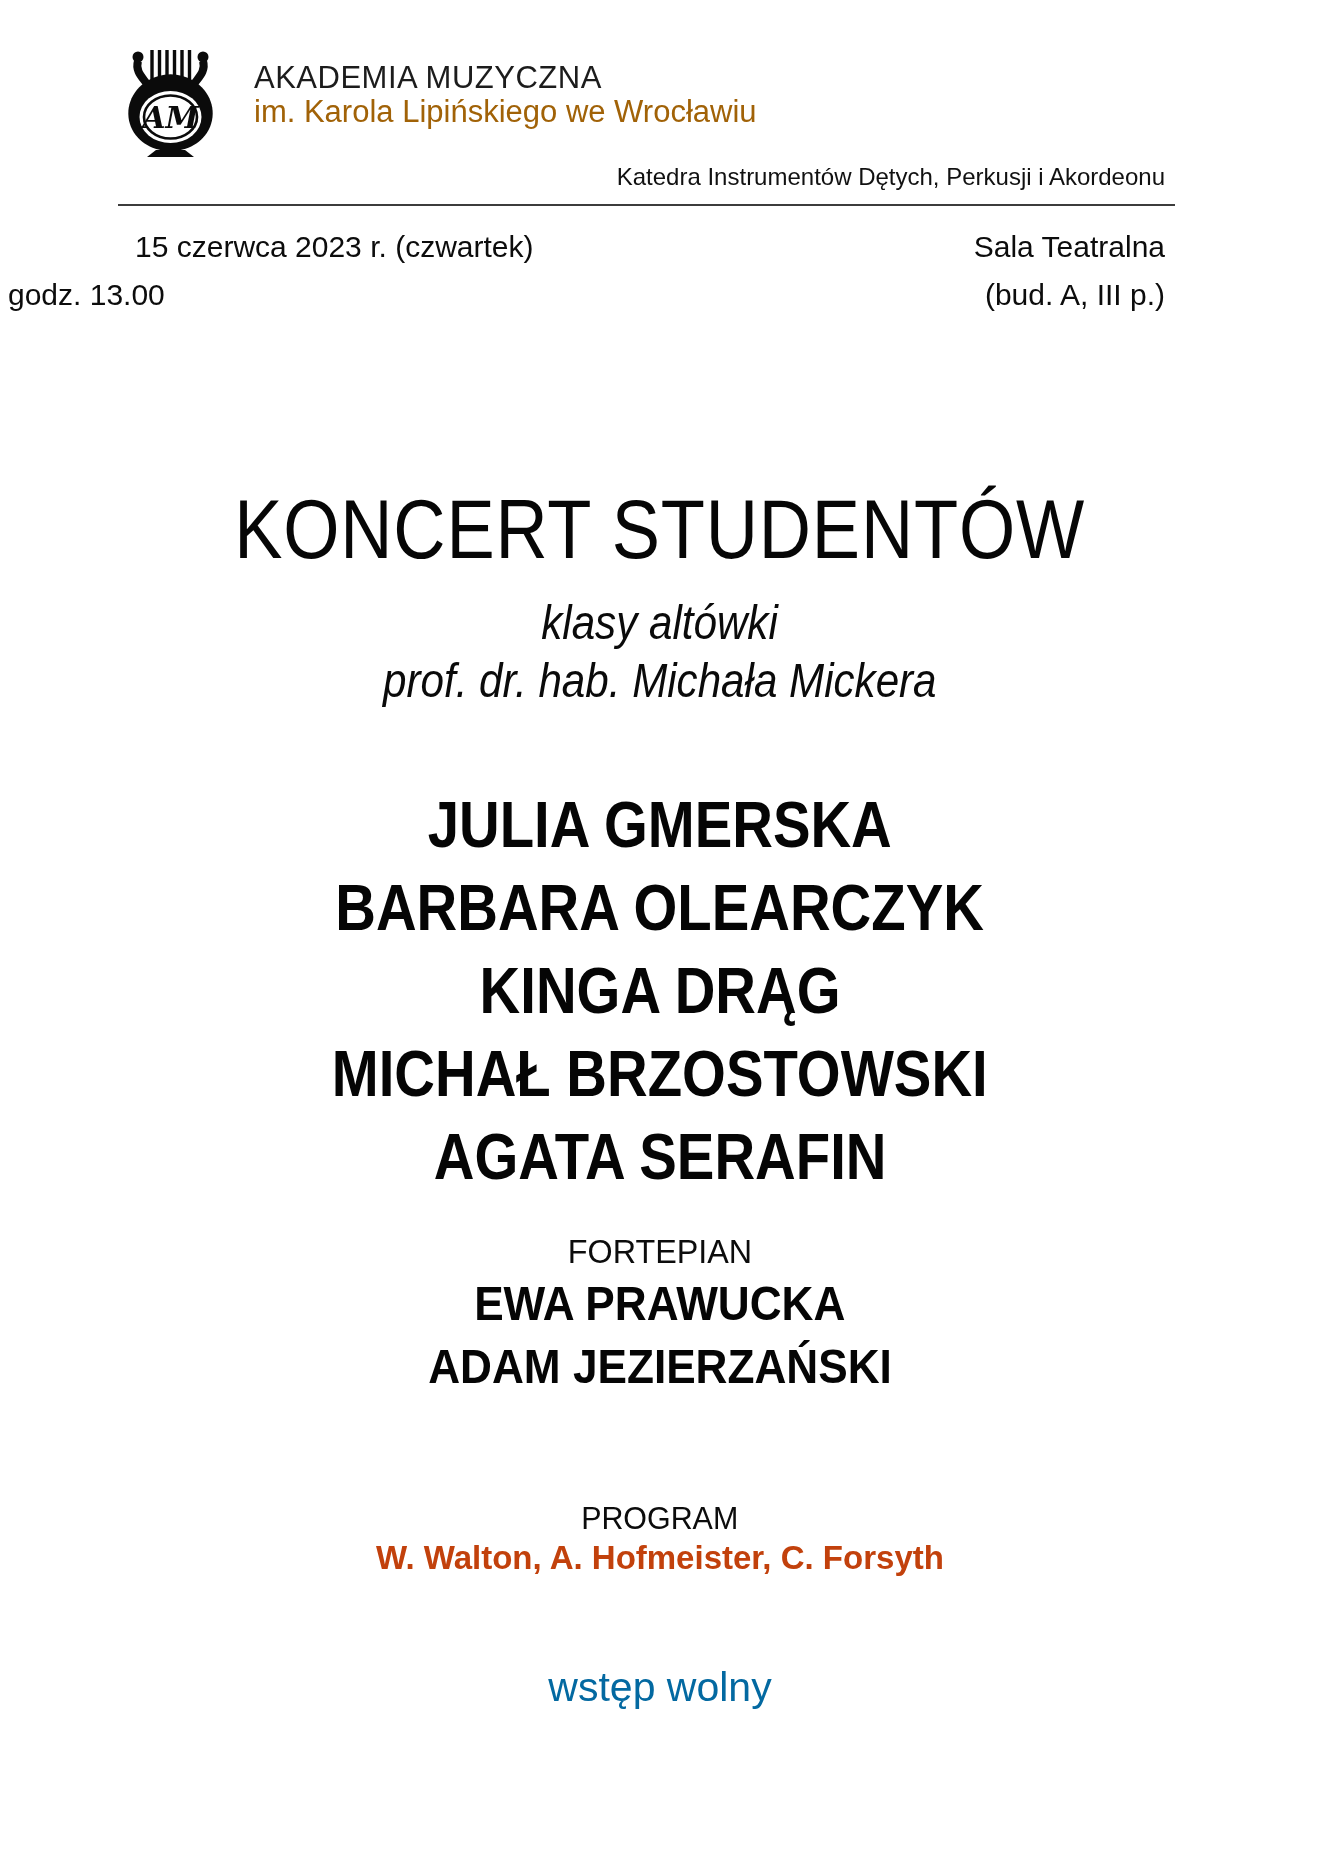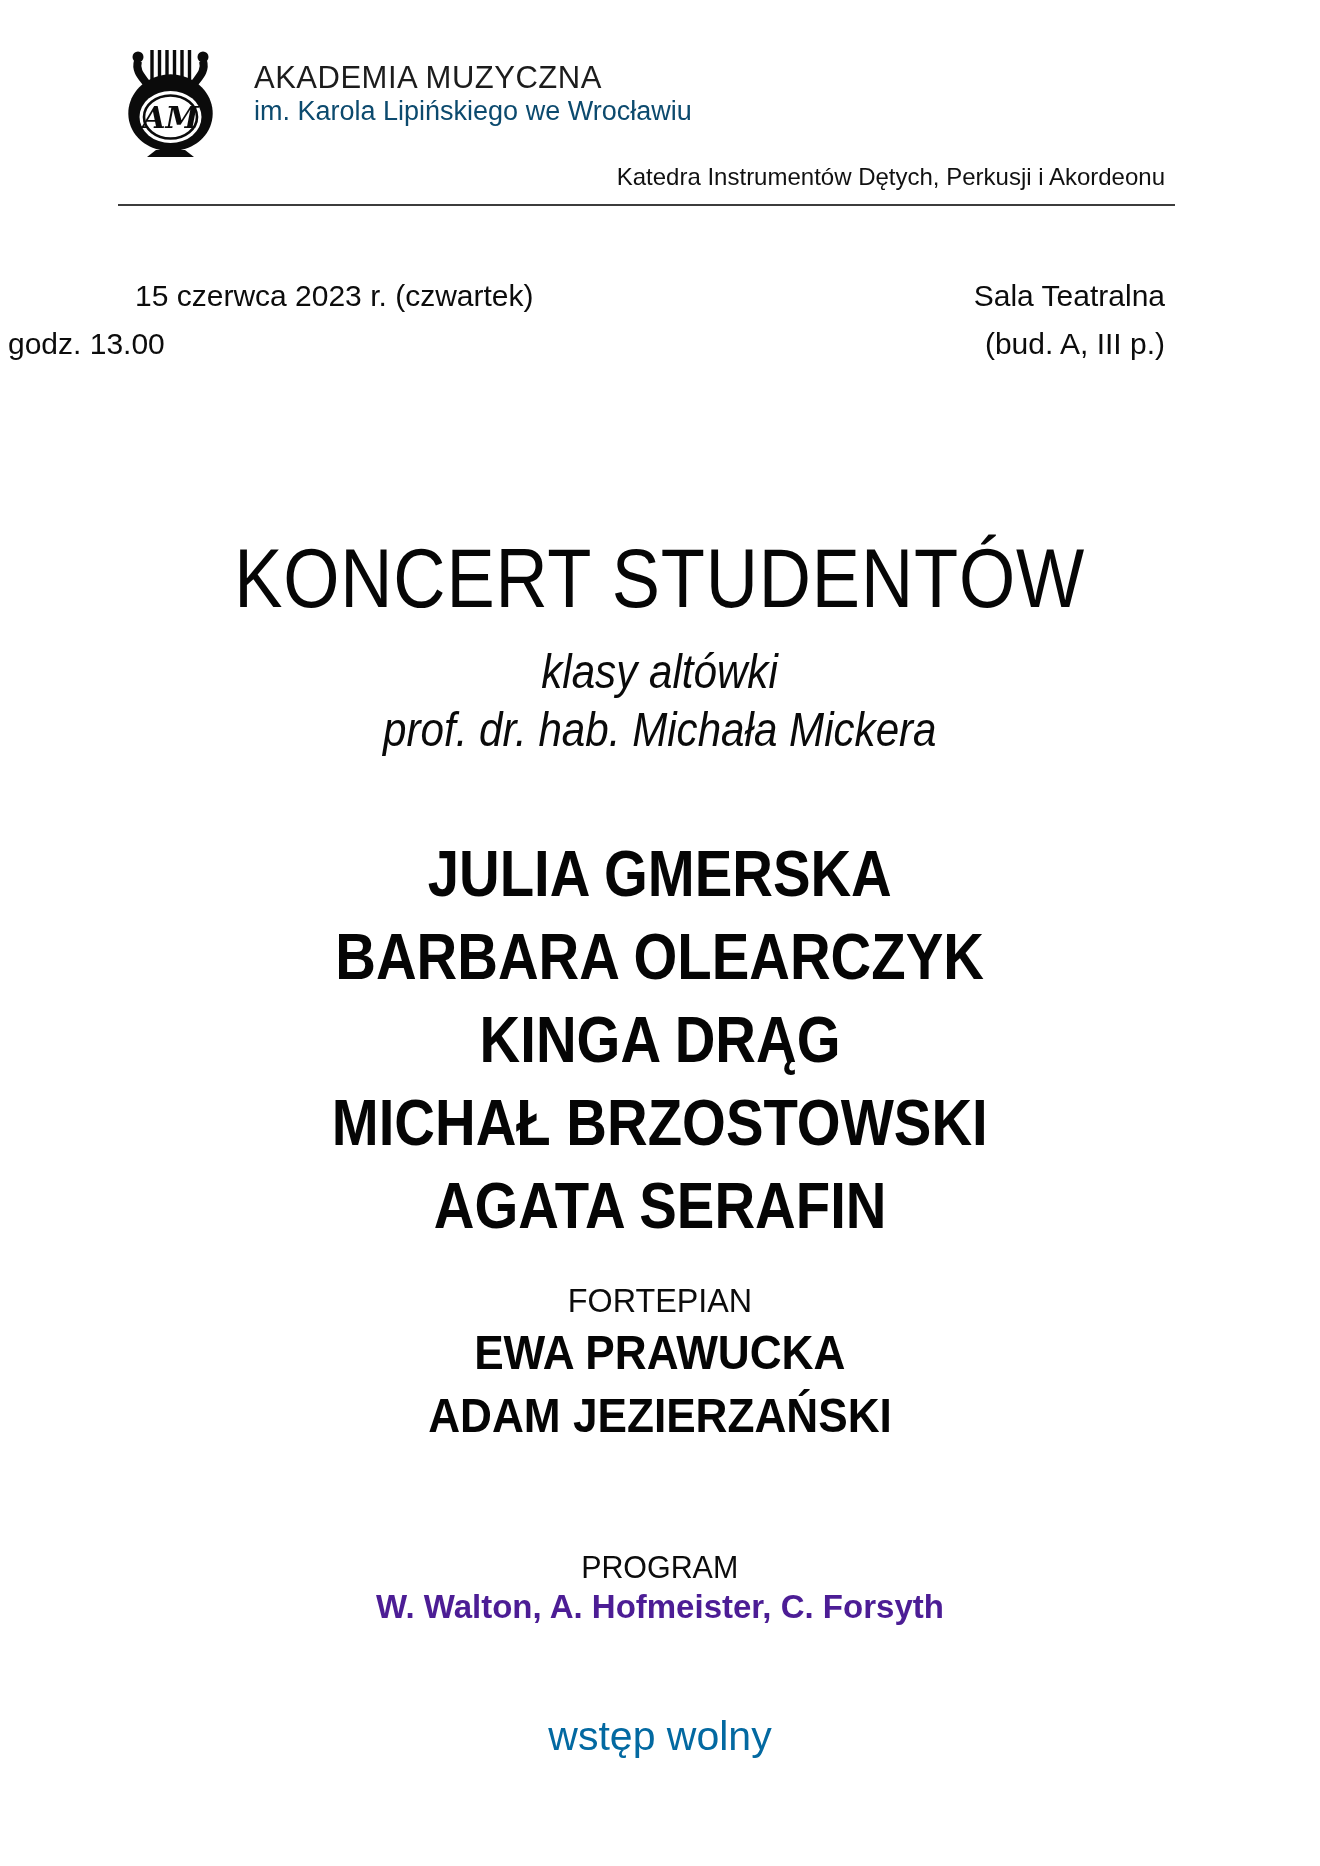--- a/index.html
+++ b/index.html
@@ -24,22 +24,22 @@
   }
   .logo-box { width: 106px; height: 114px; flex: 0 0 auto; }
   .brand-text { margin-left: 32px; padding-top: 16px; }
   .brand-name {
     font-size: 31px;
     letter-spacing: 0.5px;
     color: #1c1c1c;
     line-height: 36px;
   }
   .brand-sub {
-    font-size: 27px;
-    color: #0c4a6e;
+    font-size: 31px;
+    color: #a16207;
     line-height: 31px;
   }
 
   .dept-line {
     margin: 4px 155px 0 118px;
     text-align: right;
     font-size: 24px;
     color: #111111;
     line-height: 30px;
   }
@@ -53,21 +53,21 @@
 
   
   .info-row {
     display: flex;
     justify-content: space-between;
     margin: 0 155px 0 135px;
     font-size: 30px;
     line-height: 36px;
     color: #0c0c0c;
   }
-  .info-row.first { margin-top: 72px; }
+  .info-row.first { margin-top: 23px; }
   .info-row.second { margin-top: 12px; margin-left: 8px; }
 
   
   .center-col { text-align: center; }
 
   .narrow { display: inline-block; transform-origin: 50% 50%; white-space: nowrap; }
 
   .title-line {
     margin-top: 171px;
     font-size: 84px;
@@ -124,21 +124,21 @@
     line-height: 40px;
     font-weight: 400;
     color: #0c0c0c;
   }
   .program-label .narrow { transform: scaleX(0.95); }
 
   .program-line {
     font-size: 33px;
     line-height: 40px;
     font-weight: 700;
-    color: #4c1d95;
+    color: #c2410c;
   }
 
   .admission-line {
     margin-top: 85px;
     font-size: 41px;
     line-height: 48px;
     font-weight: 400;
   }
 </style>
 </head>

